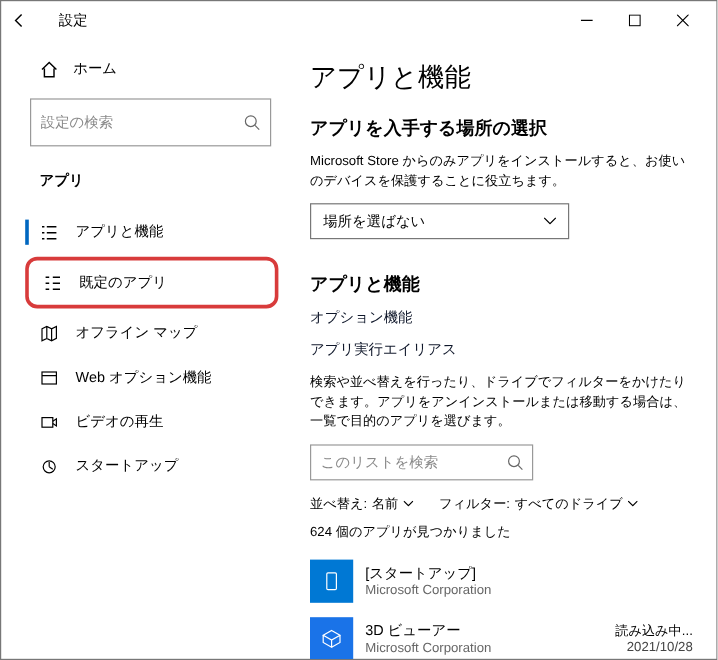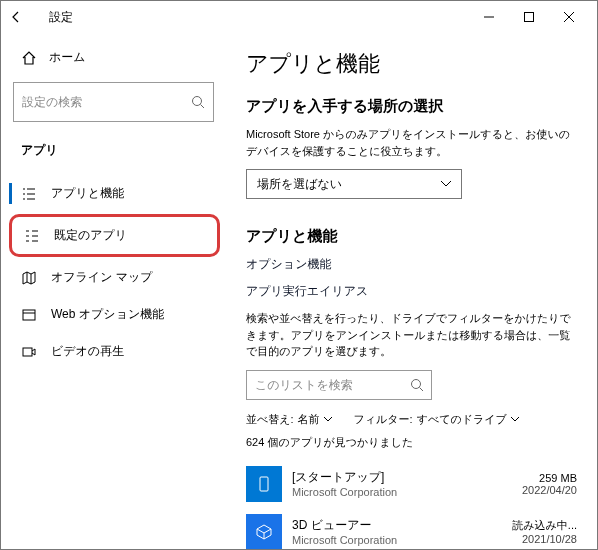--- a/index.html
+++ b/index.html
@@ -3,21 +3,21 @@
 <meta charset="utf-8">
 <style>
 * { box-sizing: border-box; margin: 0; padding: 0; }
 body { font-family: "Yu Gothic UI", "Meiryo", sans-serif; font-size: 12px; color: #000; background: #fff; }
 .window { width: 598px; height: 550px; border: 1px solid #777; display: flex; flex-direction: column; }
 .titlebar { height: 32px; display: flex; align-items: center; padding: 0 8px; }
 .titlebar .back { width: 24px; }
 .titlebar .title { font-size: 12px; margin-left: 16px; }
 .titlebar .controls { margin-left: auto; display: flex; gap: 0; }
 .titlebar .ctrl { width: 40px; height: 28px; display: flex; align-items: center; justify-content: center; }
-.content { flex: 1; display: flex; overflow: hidden; }
+.content { flex: 1; display: flex; overflow: hidden; margin-left: 12px; }
 .sidebar { width: 225px; padding: 8px 0 8px 8px; display: flex; flex-direction: column; }
 .home-row { display: flex; align-items: center; padding: 8px 12px; gap: 12px; }
 .search-box { margin: 8px 12px 12px 4px; border: 1px solid #999; height: 40px; display: flex; align-items: center; padding: 0 8px; }
 .search-box input { border: none; outline: none; flex: 1; font-size: 12px; background: transparent; }
 .search-box input::placeholder { color: #888; }
 .cat-label { padding: 8px 12px; font-size: 12px; font-weight: 600; }
 .nav-list { margin-top: 8px; }
 .nav-item { display: flex; align-items: center; padding: 10px 12px; gap: 14px; cursor: pointer; position: relative; }
 .nav-item .bar { position: absolute; left: 0; top: 8px; bottom: 8px; width: 3px; background: transparent; }
 .nav-item.active .bar { background: #0067c0; }
@@ -146,20 +146,31 @@
           <div class="bar"></div>
           <span class="icon">
               <svg width="16" height="16" viewBox="0 0 16 16">
                 <rect x="2" y="4" width="9" height="8" stroke="#000" fill="none"></rect>
                 <path d="M11 7 L14 5 V11 L11 9" stroke="#000" fill="none"></path>
               </svg>
             </span>
           <span>ビデオの再生</span>
         </div>
 
+        <div class="nav-item">
+          <div class="bar"></div>
+          <span class="icon">
+              <svg width="16" height="16" viewBox="0 0 16 16">
+                <circle cx="8" cy="8" r="5" stroke="#000" fill="none"></circle>
+                <line x1="8" y1="8" x2="8" y2="4" stroke="#000"></line>
+                <line x1="8" y1="8" x2="11" y2="10" stroke="#000"></line>
+              </svg>
+            </span>
+          <span>スタートアップ</span>
+        </div>
       </div>
     </div>
 
     <div class="main">
       <h1>アプリと機能</h1>
       <h2>アプリを入手する場所の選択</h2>
       <p class="desc">Microsoft Store からのみアプリをインストールすると、お使いのデバイスを保護することに役立ちます。</p>
       <div class="dropdown">
         <span>場所を選ばない</span>
         <span>
@@ -206,24 +217,20 @@
       <div class="app-row">
         <div class="app-icon blue">
             <svg width="20" height="20" viewBox="0 0 20 20">
               <rect x="6" y="3" width="8" height="14" rx="1" stroke="#fff" fill="none"></rect>
             </svg>
           </div>
         <div class="app-text">
           <div class="app-name">[スタートアップ]</div>
           <div class="app-pub">Microsoft Corporation</div>
         </div>
-        <div class="app-meta">
-          <span class="size">259 MB</span>
-          <span class="date">2022/04/20</span>
-        </div>
       </div>
 
       <div class="app-row">
         <div class="app-icon cube">
             <svg width="20" height="20" viewBox="0 0 20 20">
               <path d="M10 3 L17 7 L10 11 L3 7 Z M3 7 V13 L10 17 V11 M17 7 V13 L10 17" stroke="#fff" fill="none" stroke-width="1"></path>
             </svg>
           </div>
         <div class="app-text">
           <div class="app-name">3D ビューアー</div>

